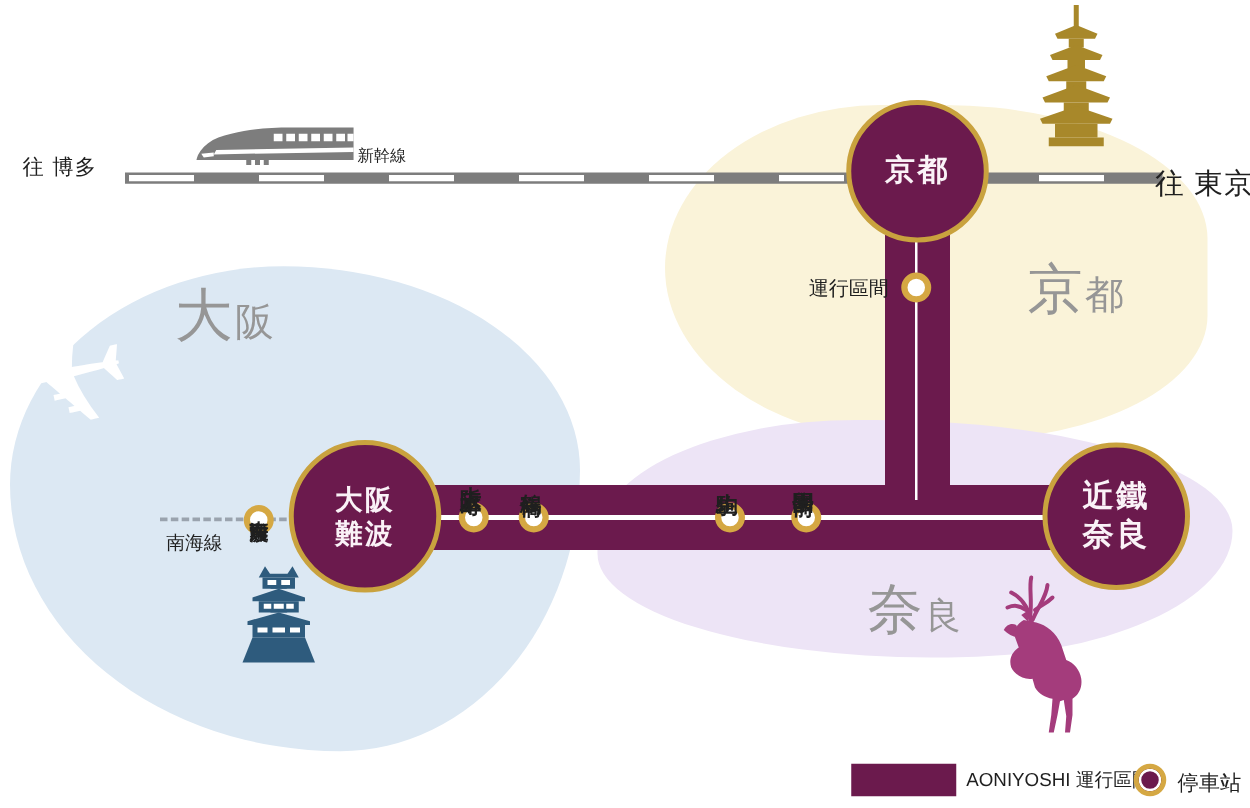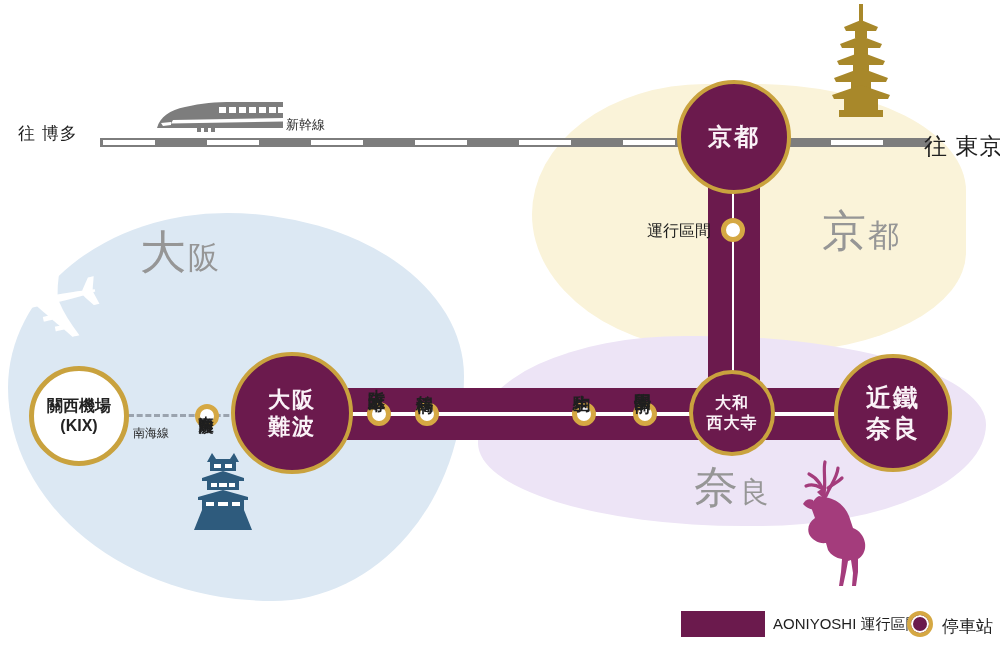--- a/index.html
+++ b/index.html
@@ -172,46 +172,38 @@
     </svg>
   </div>
 
   <div class="st st-kyoto">
     <span>京都</span>
   </div>
   <div class="st st-namba">
     <span>大阪</span>
     <span>難波</span>
   </div>
-  <div class="st st-saidaiji">
-    <span>大和</span>
-    <span>西大寺</span>
-  </div>
   <div class="st st-nara">
     <span>近鐵</span>
     <span>奈良</span>
-  </div>
-  <div class="st st-kix">
-    <span>關西機場</span>
-    <span>(KIX)</span>
   </div>
 
   <div class="stop" style="left:721px;top:218px;"></div>
   <div class="stop" style="left:367px;top:402px;"></div>
   <div class="stop" style="left:415px;top:402px;"></div>
   <div class="stop" style="left:572px;top:402px;"></div>
   <div class="stop" style="left:633px;top:402px;"></div>
   <div class="stop" style="left:195px;top:404px;"></div>
 
   <div class="lbl" style="left:596px;top:221px;width:115px;text-align:right;font-size:16px;">運行區間</div>
   <div class="vlabel" style="left:368px;bottom:261px;font-size:17px;">大阪上本町</div>
   <div class="vlabel" style="left:416px;bottom:261px;font-size:17px;">鶴橋</div>
   <div class="vlabel" style="left:573px;bottom:261px;font-size:17px;">生駒</div>
   <div class="vlabel" style="left:634px;bottom:261px;font-size:17px;">學園前</div>
   <div class="vlabel" style="left:199px;bottom:238px;font-size:15px;letter-spacing:1px;">南海難波</div>
-  <div class="lbl" style="left:133px;top:425px;font-size:12px;">南海線</div>
+  <div class="lbl" style="left:133px;top:425px;font-size:15px;">南海線</div>
 
   <div class="abs legend-swatch"></div>
   <div class="lbl" style="left:773px;top:615px;font-size:15px;">AONIYOSHI 運行區間</div>
   <div class="abs legend-stop"></div>
   <div class="lbl" style="left:942px;top:615px;font-size:17px;">停車站</div>
 
 </div>
 
 </body></html>

